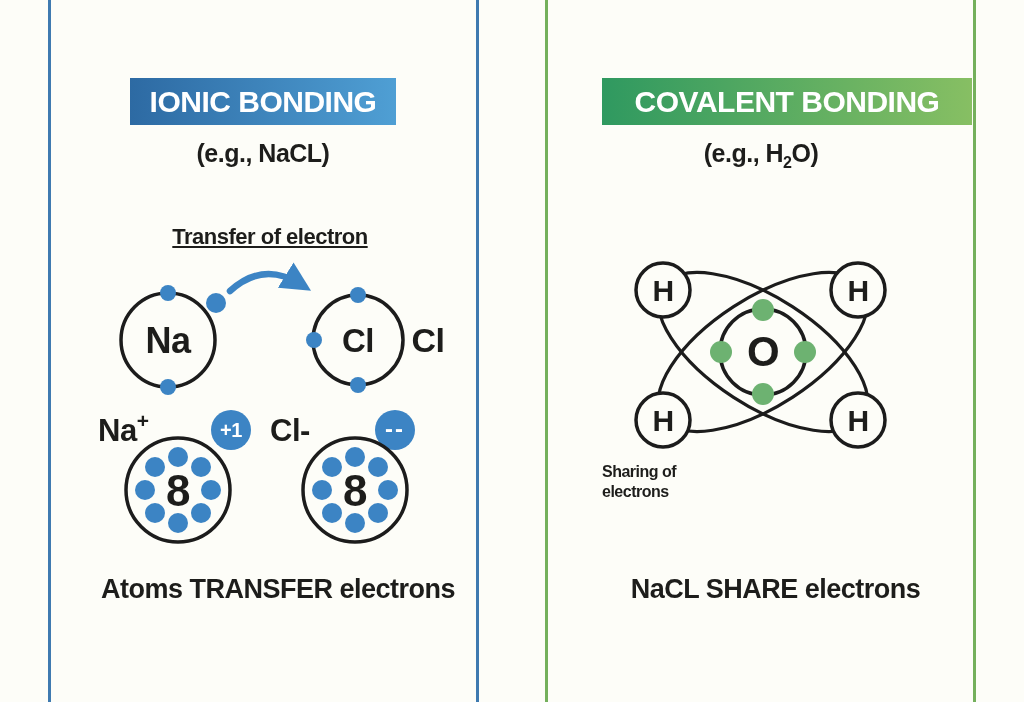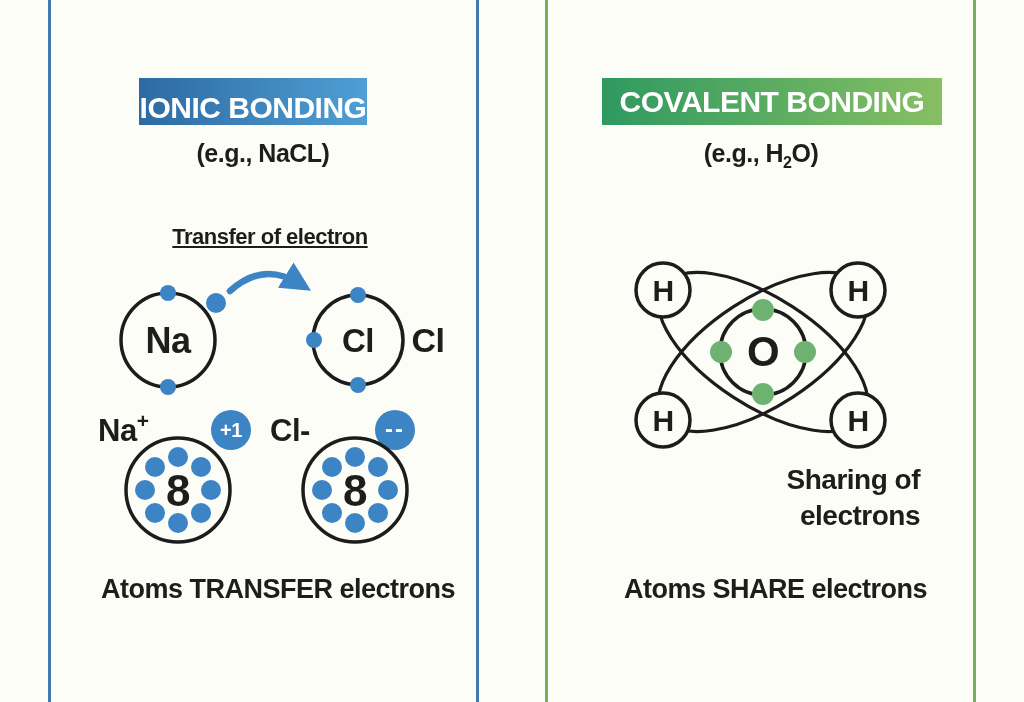--- a/index.html
+++ b/index.html
@@ -32,26 +32,25 @@
     height: 47px;
     display: flex;
     align-items: center;
     justify-content: center;
     color: #ffffff;
     font-weight: 700;
     font-size: 30px;
     letter-spacing: -0.5px;
   }
   .banner.ionic {
-    left: 139px; top: 78px; width: 228px;
+    left: 130px; top: 78px; width: 266px;
     background: linear-gradient(90deg, #2d6aa3, #4f9fd4);
-    align-items: flex-end;
   }
   .banner.covalent {
-    left: 602px; top: 78px; width: 340px;
+    left: 602px; top: 78px; width: 370px;
     background: linear-gradient(90deg, #2f9960, #87bf63);
   }
   .subtitle {
     position: absolute;
     top: 139px;
     text-align: center;
     font-weight: 700;
     font-size: 25px;
     letter-spacing: -0.5px;
   }
@@ -63,23 +62,23 @@
     left: 100px; top: 224px; width: 340px;
     text-align: center;
     font-weight: 700;
     font-size: 22px;
     letter-spacing: -0.5px;
     text-decoration: underline;
   }
   .sharing-label {
     position: absolute;
     left: 602px; top: 462px; width: 318px;
-    text-align: right;
-    font-weight: 700;
-    font-size: 28px;
+    text-align: left;
+    font-weight: 700;
+    font-size: 16px;
     line-height: 1.27;
     white-space: pre-line;
     letter-spacing: -0.5px;
   }
   .caption {
     position: absolute;
     top: 574px;
     text-align: center;
     font-weight: 700;
     font-size: 27px;
@@ -189,15 +188,15 @@
   <div class="subtitle ionic">(e.g., NaCL)</div>
   <div class="transfer-label">Transfer of electron</div>
   <div class="caption ionic">Atoms TRANSFER electrons</div>
 
   <div class="banner covalent">
     <span>COVALENT BONDING</span>
   </div>
   <div class="subtitle covalent"><span>(e.g., H</span><sub>2</sub><span>O)</span></div>
   <div class="sharing-label">Sharing of
 electrons</div>
-  <div class="caption covalent">Atoms SHARE electrons</div>
+  <div class="caption covalent">NaCL SHARE electrons</div>
 
 </div>
 
 </body></html>

